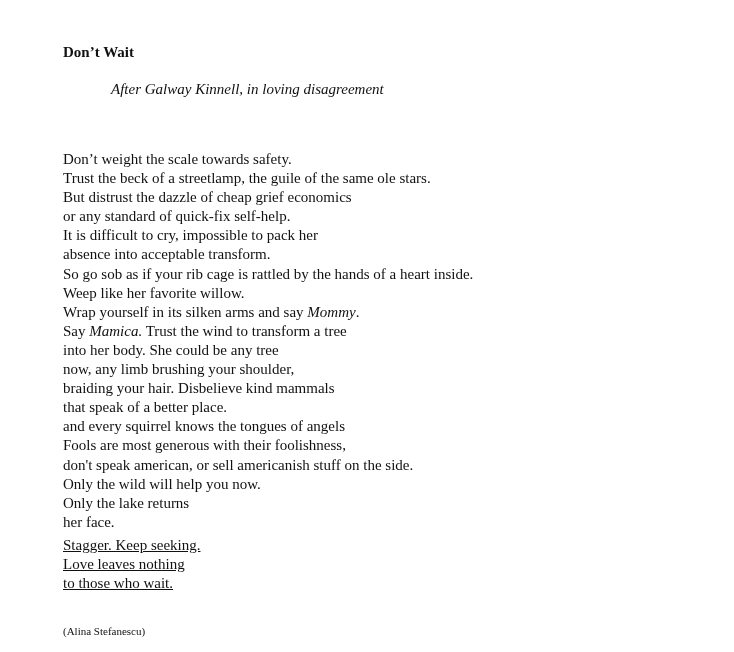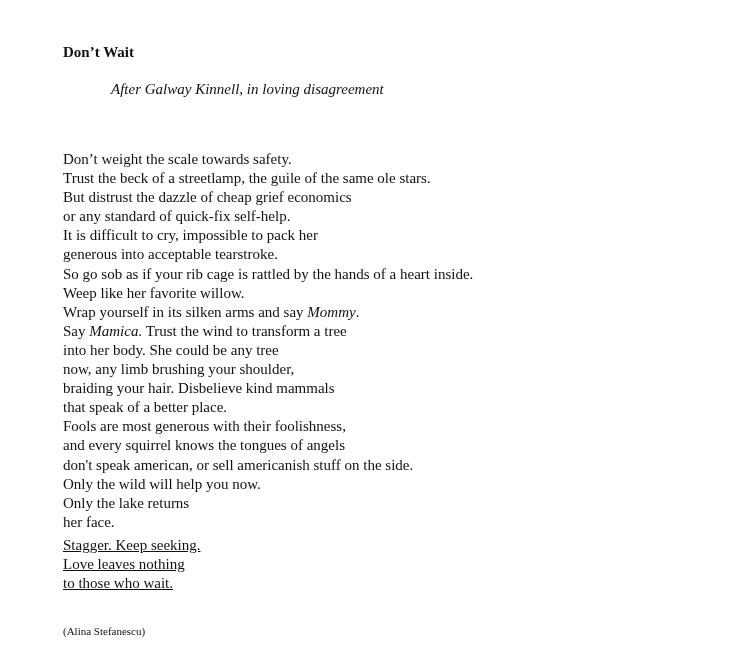--- a/index.html
+++ b/index.html
@@ -69,31 +69,31 @@
 <div class="page">
   <div class="title">Don’t Wait</div>
   <div class="subtitle">After Galway Kinnell, in loving disagreement</div>
 
   <ul class="stanza stanza-1">
     <li>Don’t weight the scale towards safety.</li>
     <li>Trust the beck of a streetlamp, the guile of the same ole stars.</li>
     <li>But distrust the dazzle of cheap grief economics</li>
     <li>or any standard of quick-fix self-help.</li>
     <li>It is difficult to cry, impossible to pack her</li>
-    <li>generous into acceptable tearstroke.</li>
+    <li>absence into acceptable transform.</li>
     <li>So go sob as if your rib cage is rattled by the hands of a heart inside.</li>
     <li>Weep like her favorite willow.</li>
     <li><span>Wrap yourself in its silken arms and say </span><em>Mommy</em><span>.</span></li>
     <li><span>Say </span><em>Mamica.</em><span> Trust the wind to transform a tree</span></li>
     <li>into her body. She could be any tree</li>
     <li>now, any limb brushing your shoulder,</li>
     <li>braiding your hair. Disbelieve kind mammals</li>
     <li>that speak of a better place.</li>
+    <li>and every squirrel knows the tongues of angels</li>
     <li>Fools are most generous with their foolishness,</li>
-    <li>and every squirrel knows the tongues of angels</li>
     <li>don't speak american, or sell americanish stuff on the side.</li>
     <li>Only the wild will help you now.</li>
     <li>Only the lake returns</li>
     <li>her face.</li>
   </ul>
 
   <ul class="stanza stanza-2">
     <li>Stagger. Keep seeking.</li>
     <li>Love leaves nothing</li>
     <li>to those who wait.</li>

